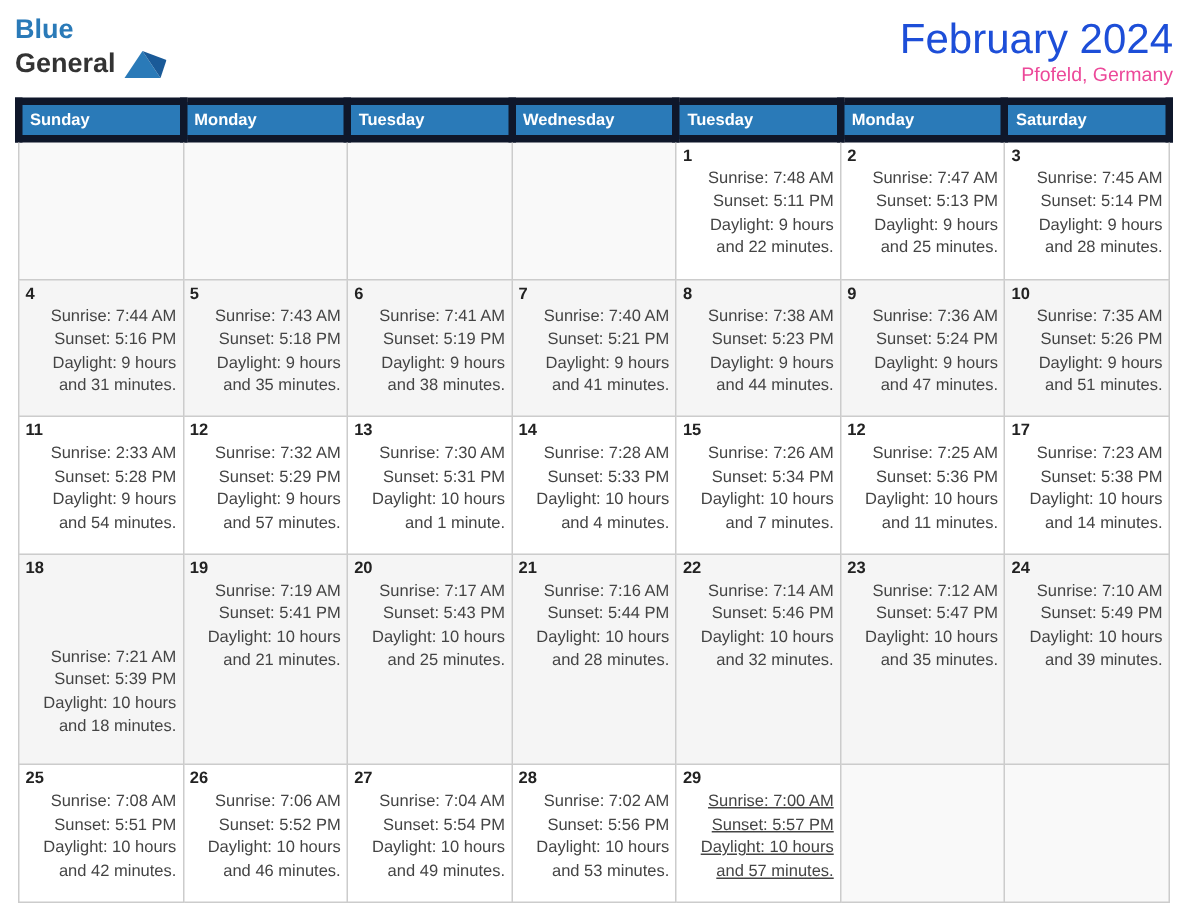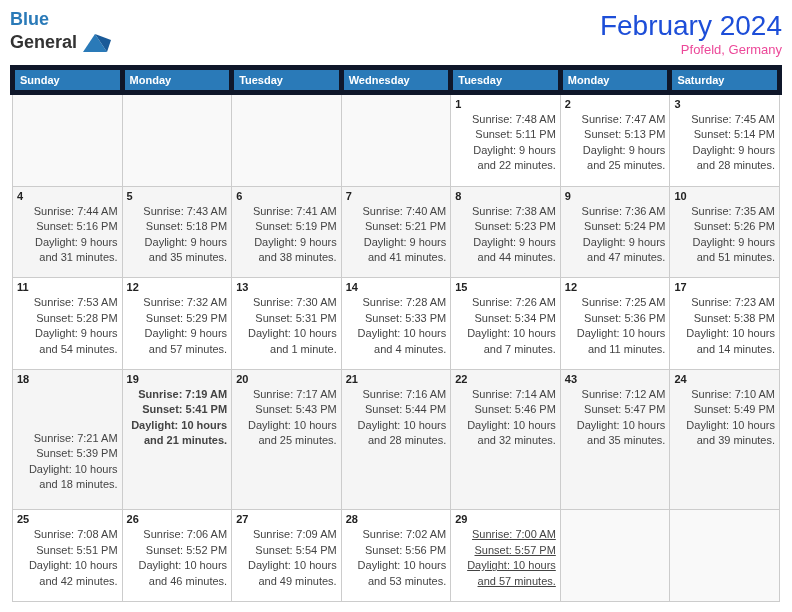--- a/index.html
+++ b/index.html
@@ -182,21 +182,21 @@
           <td>
             <div class="day-number">10</div>
             <div class="day-info" style="white-space: pre-line;">Sunrise: 7:35 AM
 Sunset: 5:26 PM
 Daylight: 9 hours and 51 minutes.</div>
           </td>
         </tr>
         <tr>
           <td>
             <div class="day-number">11</div>
-            <div class="day-info" style="white-space: pre-line;">Sunrise: 7:53 AM
+            <div class="day-info" style="white-space: pre-line;">Sunrise: 2:33 AM
 Sunset: 5:28 PM
 Daylight: 9 hours and 54 minutes.</div>
           </td>
           <td>
             <div class="day-number">12</div>
             <div class="day-info" style="white-space: pre-line;">Sunrise: 7:32 AM
 Sunset: 5:29 PM
 Daylight: 9 hours and 57 minutes.</div>
           </td>
           <td>
@@ -232,21 +232,21 @@
         </tr>
         <tr class="row-even">
           <td>
             <div class="day-number">18</div>
             <div class="day-info" style="white-space: pre-line; margin-top: 46px;">Sunrise: 7:21 AM
 Sunset: 5:39 PM
 Daylight: 10 hours and 18 minutes.</div>
           </td>
           <td>
             <div class="day-number">19</div>
-            <div class="day-info" style="white-space: pre-line; font-weight: bold;">Sunrise: 7:19 AM
+            <div class="day-info" style="white-space: pre-line;">Sunrise: 7:19 AM
 Sunset: 5:41 PM
 Daylight: 10 hours and 21 minutes.</div>
           </td>
           <td>
             <div class="day-number">20</div>
             <div class="day-info" style="white-space: pre-line;">Sunrise: 7:17 AM
 Sunset: 5:43 PM
 Daylight: 10 hours and 25 minutes.</div>
           </td>
           <td>
@@ -255,21 +255,21 @@
 Sunset: 5:44 PM
 Daylight: 10 hours and 28 minutes.</div>
           </td>
           <td>
             <div class="day-number">22</div>
             <div class="day-info" style="white-space: pre-line;">Sunrise: 7:14 AM
 Sunset: 5:46 PM
 Daylight: 10 hours and 32 minutes.</div>
           </td>
           <td>
-            <div class="day-number">43</div>
+            <div class="day-number">23</div>
             <div class="day-info" style="white-space: pre-line;">Sunrise: 7:12 AM
 Sunset: 5:47 PM
 Daylight: 10 hours and 35 minutes.</div>
           </td>
           <td>
             <div class="day-number">24</div>
             <div class="day-info" style="white-space: pre-line;">Sunrise: 7:10 AM
 Sunset: 5:49 PM
 Daylight: 10 hours and 39 minutes.</div>
           </td>
@@ -282,21 +282,21 @@
 Daylight: 10 hours and 42 minutes.</div>
           </td>
           <td>
             <div class="day-number">26</div>
             <div class="day-info" style="white-space: pre-line;">Sunrise: 7:06 AM
 Sunset: 5:52 PM
 Daylight: 10 hours and 46 minutes.</div>
           </td>
           <td>
             <div class="day-number">27</div>
-            <div class="day-info" style="white-space: pre-line;">Sunrise: 7:09 AM
+            <div class="day-info" style="white-space: pre-line;">Sunrise: 7:04 AM
 Sunset: 5:54 PM
 Daylight: 10 hours and 49 minutes.</div>
           </td>
           <td>
             <div class="day-number">28</div>
             <div class="day-info" style="white-space: pre-line;">Sunrise: 7:02 AM
 Sunset: 5:56 PM
 Daylight: 10 hours and 53 minutes.</div>
           </td>
           <td>

